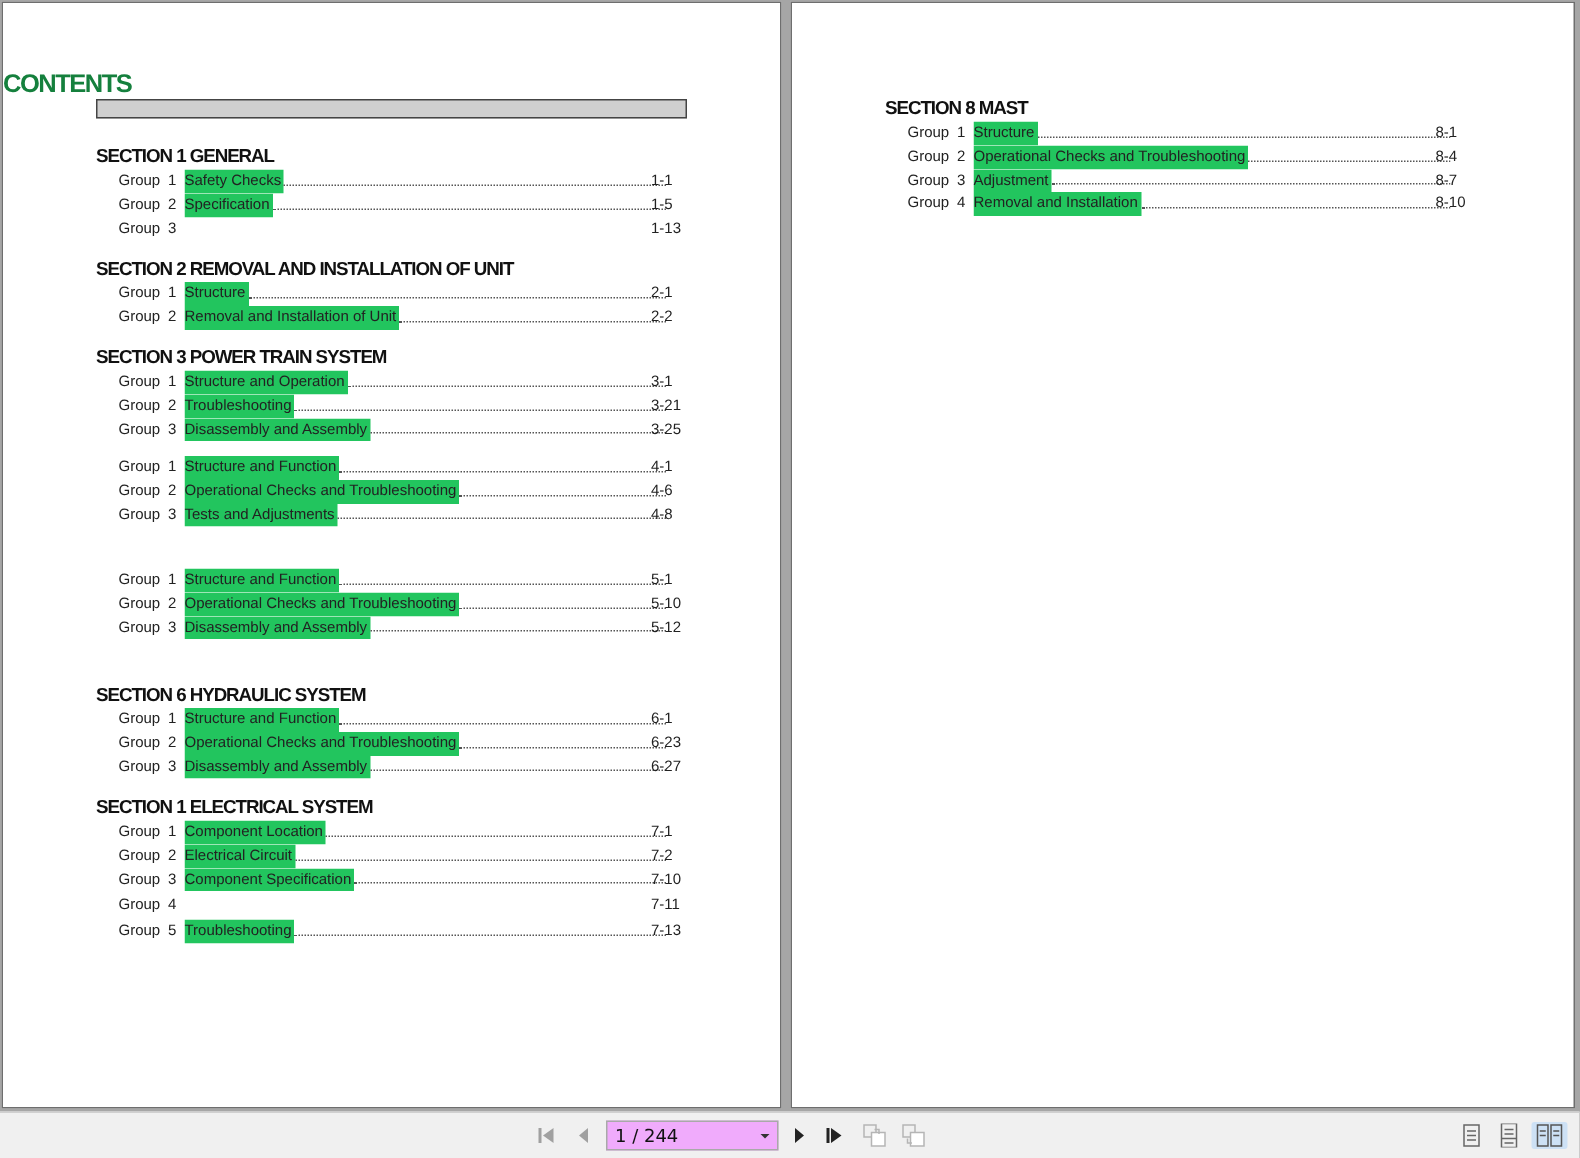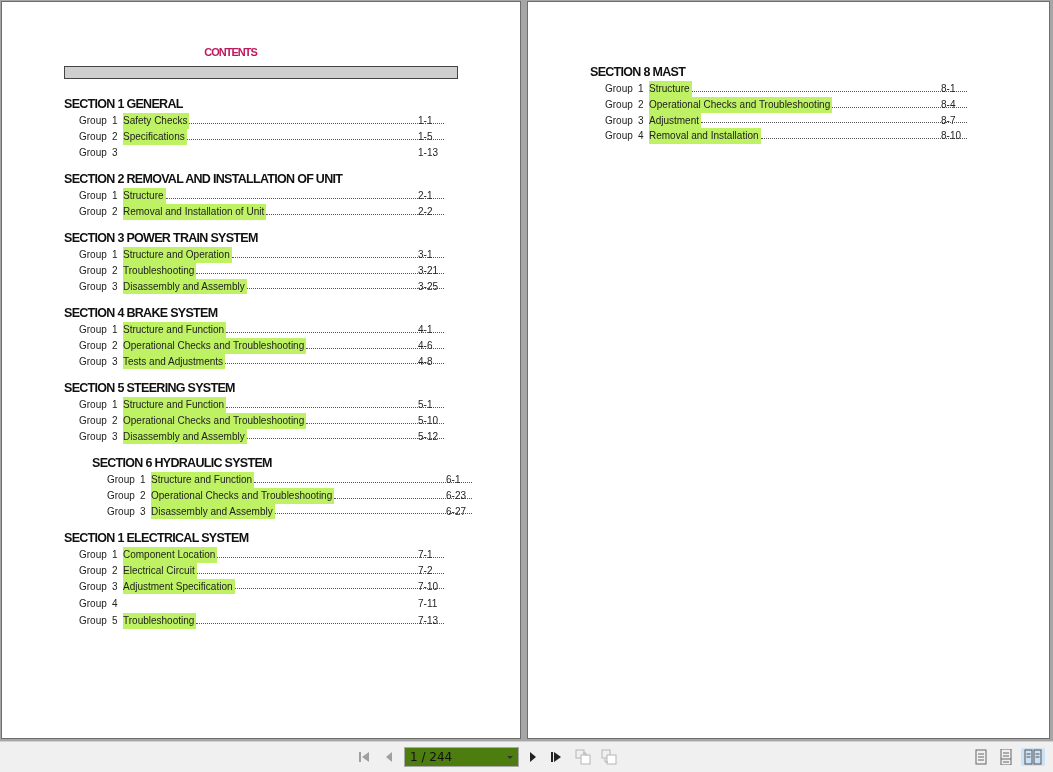--- a/index.html
+++ b/index.html
@@ -10,22 +10,22 @@
   }
   .page {
     position:absolute; background:#ffffff;
     border:1px solid #6e6e6e;
     box-sizing:border-box;
   }
   #page-left  { left:1px;   top:1px; width:520px; height:738px; }
   #page-right { left:527px; top:1px; width:523px; height:738px; }
 
   .contents-title {
-    position:absolute; left:0; top:44px; width:457px; text-align:center;
-    font-weight:bold; font-size:11px; letter-spacing:-1px; color:#be185d;
+    position:absolute; left:0; top:44px; width:457px; text-align:left;
+    font-weight:bold; font-size:17px; letter-spacing:-1px; color:#15803d;
   }
   .title-bar {
     position:absolute; left:62px; top:64px; width:394px; height:13px;
     background:#cfcfcf; border:1px solid #444; box-sizing:border-box;
   }
 
   .section { position:absolute; }
   .section-heading {
     font-weight:bold; font-size:12.5px; letter-spacing:-0.7px; color:#111;
     height:18px; line-height:18px; white-space:nowrap;
@@ -33,38 +33,38 @@
   .group-row {
     position:relative; height:15.8px; line-height:15.8px;
     font-size:10px; color:#222; white-space:nowrap;
   }
   .grp-word { position:absolute; left:15px; }
   .grp-num  { position:absolute; left:48px; }
   .grp-title-wrap {
     position:absolute; left:59px; right:14px; display:flex; align-items:center;
     overflow:hidden;
   }
-  .grp-title { flex:0 0 auto; padding-right:2px; background:#bef264; }
+  .grp-title { flex:0 0 auto; padding-right:2px; background:#22c55e; }
   .leader {
     flex:1 1 auto; height:1px; margin-top:4px;
     border-bottom:1px dotted #555;
   }
-  .grp-page { position:absolute; right:16px; text-align:left; width:24px; }
+  .grp-page { position:absolute; right:0; text-align:left; width:24px; }
 
   #toolbar {
     position:absolute; left:0; top:741px; width:1053px; height:31px;
     background:#f0f0f0; border-top:1px solid #d0d0d0; box-sizing:border-box;
   }
   .tb-btn {
     position:absolute; top:6px; width:18px; height:18px;
     display:flex; align-items:center; justify-content:center;
   }
   .page-select {
     position:absolute; left:404px; top:5px; width:115px; height:20px;
-    background:#4d7c0f; border:1px solid #a9a9a9; box-sizing:border-box;
+    background:#f0abfc; border:1px solid #a9a9a9; box-sizing:border-box;
     font-size:12px; line-height:18px; padding-left:5px; color:#111;
     font-family:"DejaVu Sans", sans-serif;
   }
   .page-select .dd {
     position:absolute; right:5px; top:8px; width:0; height:0;
     border-left:3px solid transparent; border-right:3px solid transparent;
     border-top:3px solid #333;
   }
   .view-btn-active { background:#cde1f5; border-radius:2px; }
 </style>
@@ -83,21 +83,21 @@
           <span class="grp-title-wrap">
             <span class="grp-title">Safety Checks</span>
             <span class="leader"></span>
           </span>
           <span class="grp-page">1-1</span>
         </div>
         <div class="group-row">
           <span class="grp-word">Group</span>
           <span class="grp-num">2</span>
           <span class="grp-title-wrap">
-            <span class="grp-title">Specifications</span>
+            <span class="grp-title">Specification</span>
             <span class="leader"></span>
           </span>
           <span class="grp-page">1-5</span>
         </div>
         <div class="group-row">
           <span class="grp-word">Group</span>
           <span class="grp-num">3</span>
           <span class="grp-page">1-13</span>
         </div>
       </div>
@@ -146,21 +146,20 @@
           <span class="grp-word">Group</span>
           <span class="grp-num">3</span>
           <span class="grp-title-wrap">
             <span class="grp-title">Disassembly and Assembly</span>
             <span class="leader"></span>
           </span>
           <span class="grp-page">3-25</span>
         </div>
       </div>
       <div class="section" style="left: 62px; top: 302px; width: 394px;">
-        <div class="section-heading">SECTION 4  BRAKE SYSTEM</div>
         <div class="group-row">
           <span class="grp-word">Group</span>
           <span class="grp-num">1</span>
           <span class="grp-title-wrap">
             <span class="grp-title">Structure and Function</span>
             <span class="leader"></span>
           </span>
           <span class="grp-page">4-1</span>
         </div>
         <div class="group-row">
@@ -176,21 +175,20 @@
           <span class="grp-word">Group</span>
           <span class="grp-num">3</span>
           <span class="grp-title-wrap">
             <span class="grp-title">Tests and Adjustments</span>
             <span class="leader"></span>
           </span>
           <span class="grp-page">4-8</span>
         </div>
       </div>
       <div class="section" style="left: 62px; top: 377px; width: 394px;">
-        <div class="section-heading">SECTION 5  STEERING SYSTEM</div>
         <div class="group-row">
           <span class="grp-word">Group</span>
           <span class="grp-num">1</span>
           <span class="grp-title-wrap">
             <span class="grp-title">Structure and Function</span>
             <span class="leader"></span>
           </span>
           <span class="grp-page">5-1</span>
         </div>
         <div class="group-row">
@@ -205,21 +203,21 @@
         <div class="group-row">
           <span class="grp-word">Group</span>
           <span class="grp-num">3</span>
           <span class="grp-title-wrap">
             <span class="grp-title">Disassembly and Assembly</span>
             <span class="leader"></span>
           </span>
           <span class="grp-page">5-12</span>
         </div>
       </div>
-      <div class="section" style="left: 62px; top: 452px; width: 394px; margin-left: 28px;">
+      <div class="section" style="left: 62px; top: 452px; width: 394px;">
         <div class="section-heading">SECTION 6  HYDRAULIC SYSTEM</div>
         <div class="group-row">
           <span class="grp-word">Group</span>
           <span class="grp-num">1</span>
           <span class="grp-title-wrap">
             <span class="grp-title">Structure and Function</span>
             <span class="leader"></span>
           </span>
           <span class="grp-page">6-1</span>
         </div>
@@ -259,21 +257,21 @@
           <span class="grp-title-wrap">
             <span class="grp-title">Electrical Circuit</span>
             <span class="leader"></span>
           </span>
           <span class="grp-page">7-2</span>
         </div>
         <div class="group-row">
           <span class="grp-word">Group</span>
           <span class="grp-num">3</span>
           <span class="grp-title-wrap">
-            <span class="grp-title">Adjustment Specification</span>
+            <span class="grp-title">Component Specification</span>
             <span class="leader"></span>
           </span>
           <span class="grp-page">7-10</span>
         </div>
         <div class="group-row" style="margin-top: 2px;">
           <span class="grp-word">Group</span>
           <span class="grp-num">4</span>
           <span class="grp-page">7-11</span>
         </div>
         <div class="group-row" style="margin-top: 1px;">

